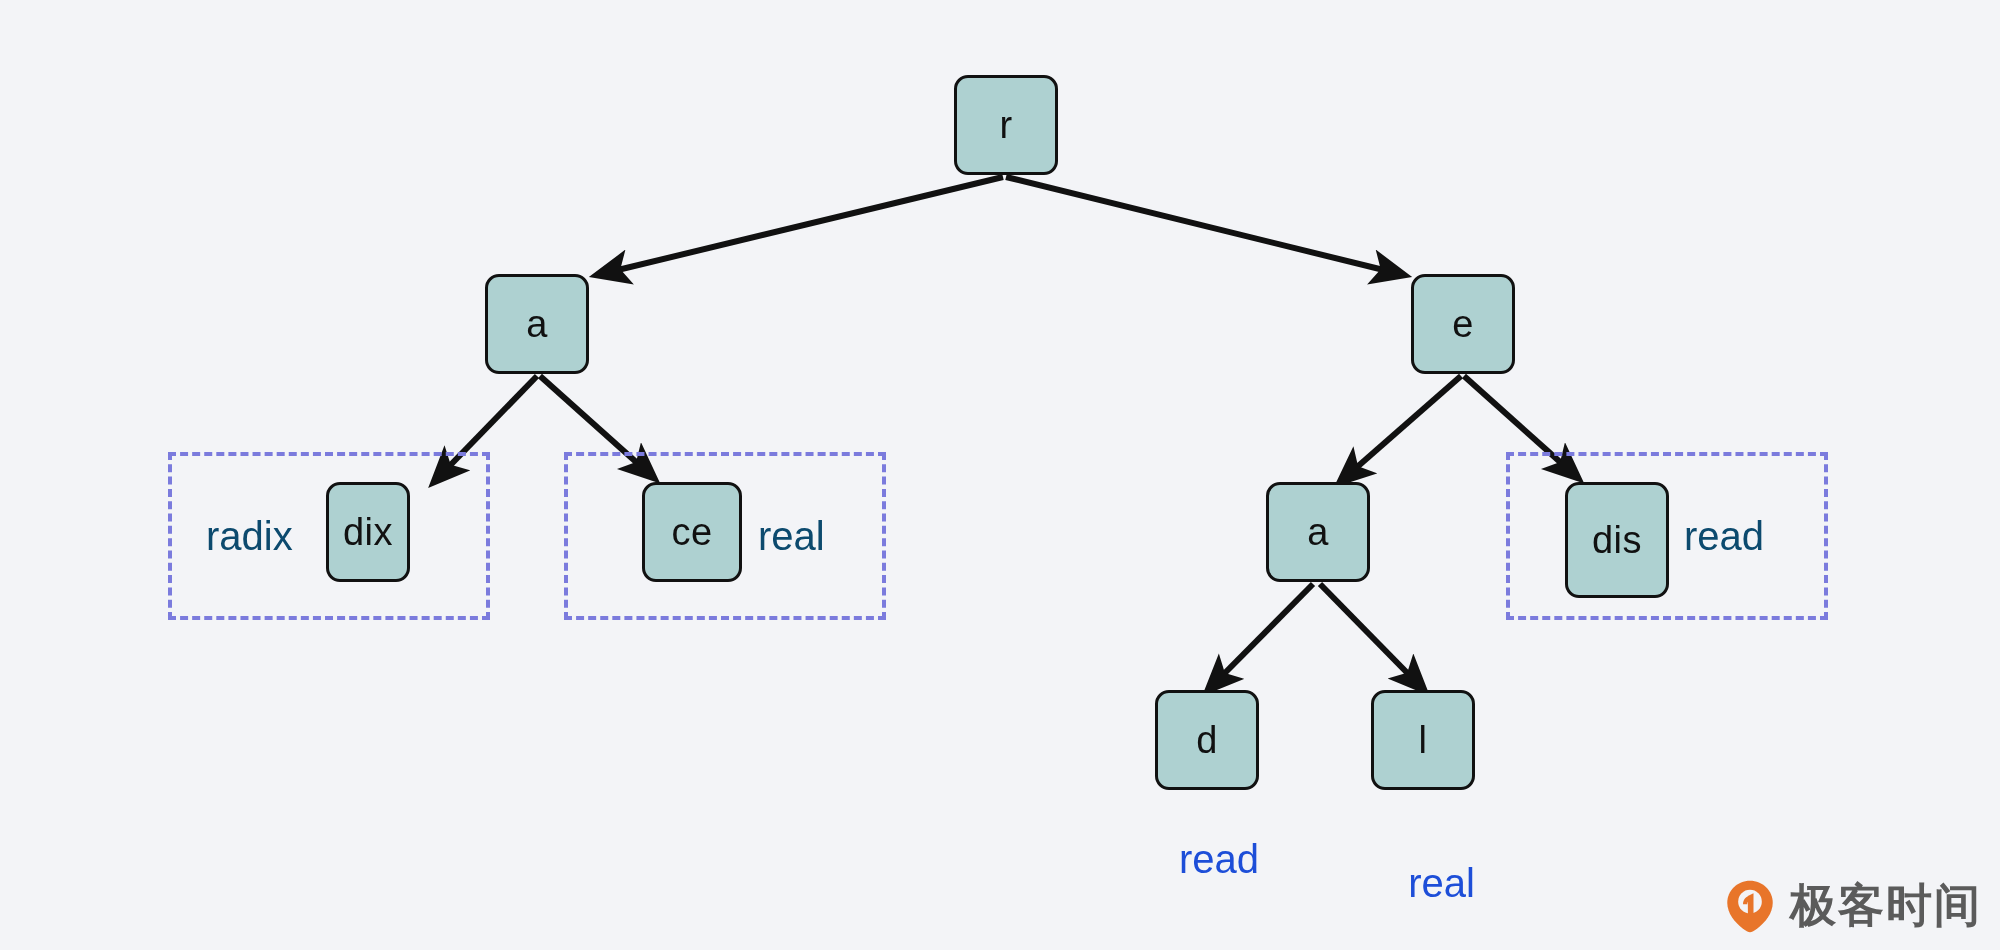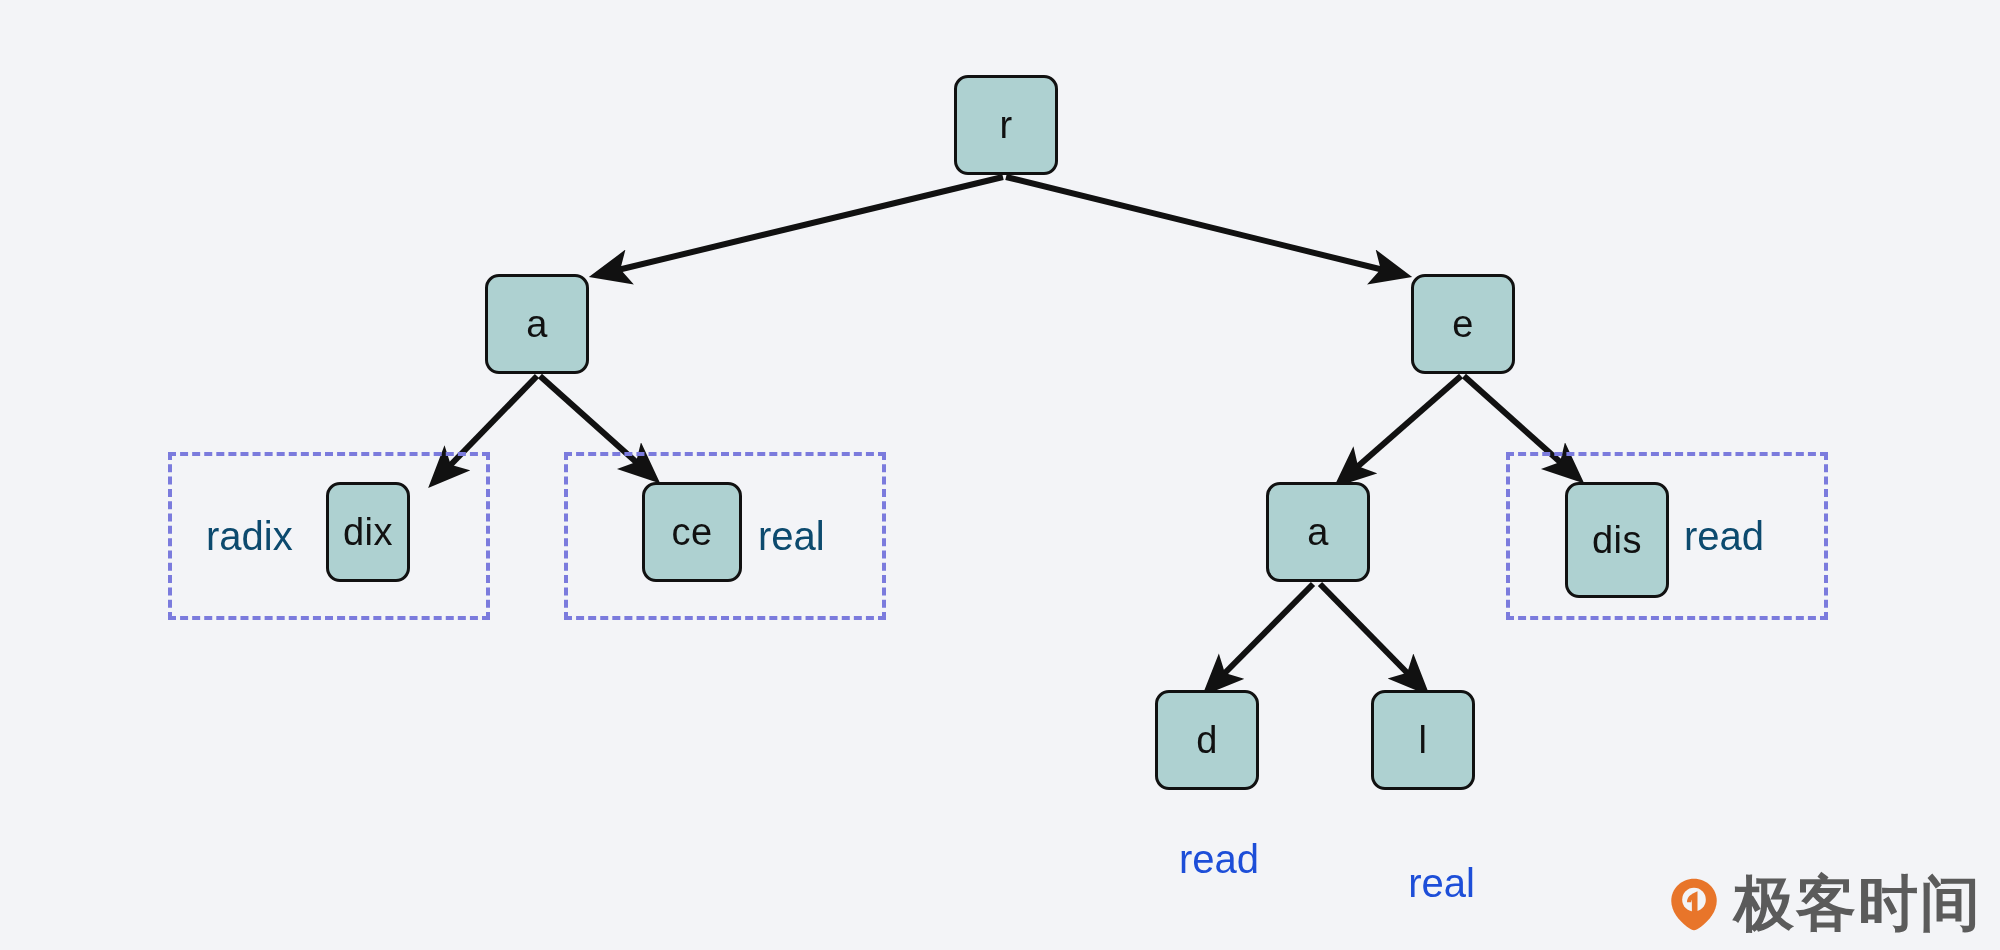--- a/index.html
+++ b/index.html
@@ -79,21 +79,21 @@
     z-index: 5;
     user-select: none;
   }
   #watermark .wm-logo {
     width: 56px;
     height: 56px;
     flex: 0 0 auto;
   }
   #watermark .wm-text {
     font-family: Liberation Serif, serif;
-    font-size: 60px;
+    font-size: 46px;
     font-weight: bold;
     color: #5b5b5b;
     letter-spacing: 2px;
     line-height: 1;
   }
 </style>
 </head>
 <body>
 
 <div id="canvas">

